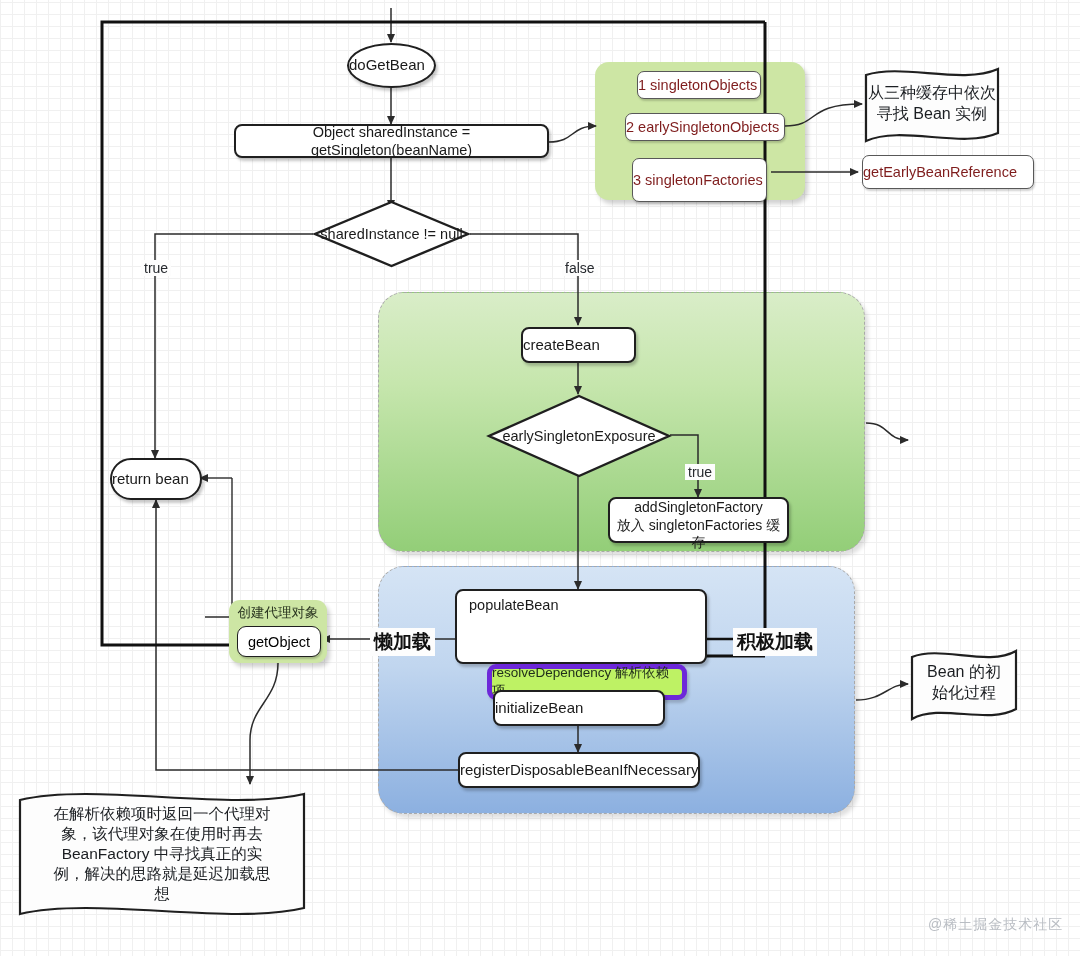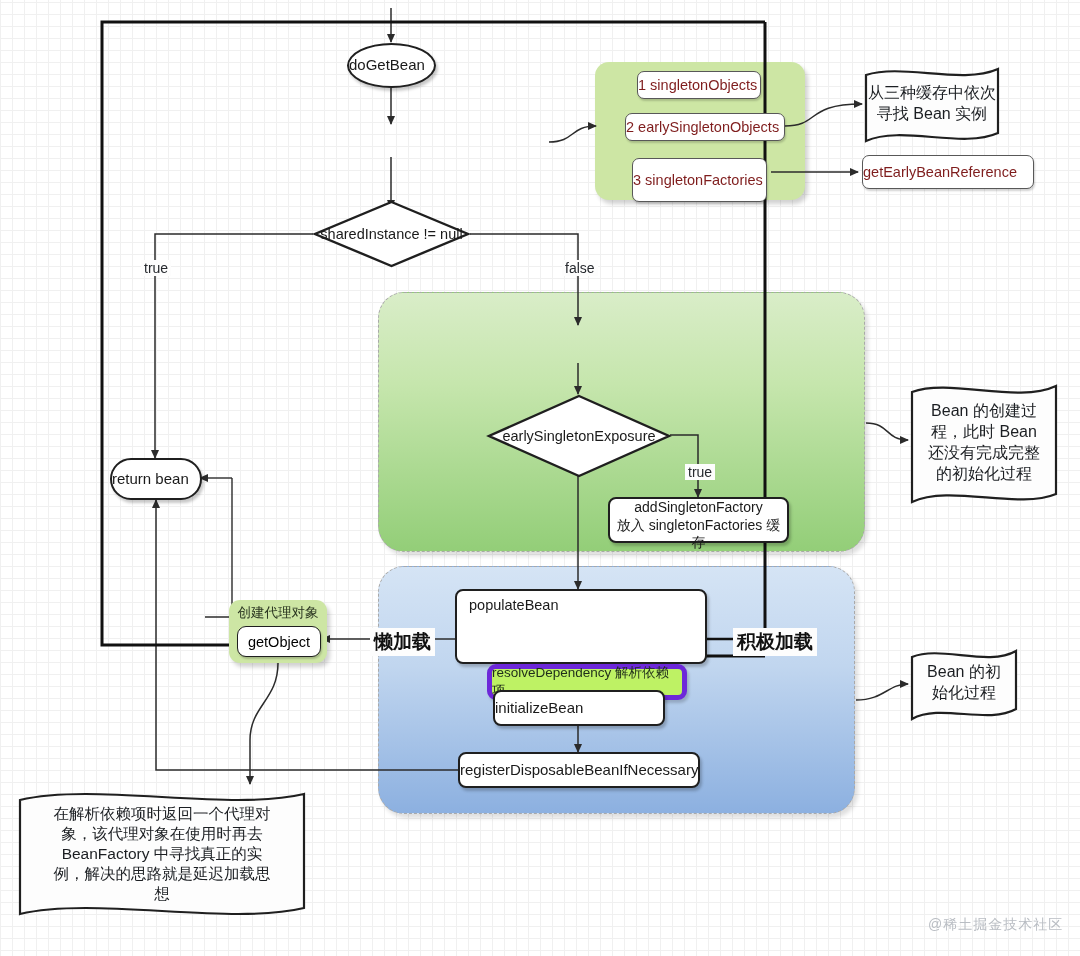--- a/index.html
+++ b/index.html
@@ -140,31 +140,37 @@
     </g>
     <g stroke="#111" stroke-width="2.4" fill="none">
       <path d="M700,639 L765,639"></path>
     </g>
   </svg>
 
   <div class="node box ellipse" style="left:347px;top:43px;width:89px;height:45px;">
     <span>doGetBean</span>
   </div>
 
+  <div class="node box" style="left:234px;top:124px;width:315px;height:34px;font-size:14.5px;">
+    <span>Object sharedInstance = getSingleton(beanName)</span>
+  </div>
 
   <div style="position:absolute;left:313px;top:200px;width:157px;height:68px;">
     <svg width="157" height="68" style="position:absolute;left:0;top:0;overflow:visible;">
       <polygon points="78.5,2 155,34 78.5,66 2,34" fill="#ffffff" stroke="#1f1f1f" stroke-width="2.4"></polygon>
     </svg>
     <div style="position:absolute;left:0;top:0;width:157px;height:68px;display:flex;
                 align-items:center;justify-content:center;font-size:14.5px;color:#1a1a1a;">
       <span>sharedInstance != null</span>
     </div>
   </div>
 
+  <div class="node box" style="left:521px;top:327px;width:115px;height:36px;">
+    <span>createBean</span>
+  </div>
 
   <div style="position:absolute;left:487px;top:394px;width:184px;height:84px;">
     <svg width="184" height="84" style="position:absolute;left:0;top:0;overflow:visible;">
       <polygon points="92,2 182,42 92,82 2,42" fill="#ffffff" stroke="#1f1f1f" stroke-width="2.4"></polygon>
     </svg>
     <div style="position:absolute;left:0;top:0;width:184px;height:84px;display:flex;
                 align-items:center;justify-content:center;font-size:14.5px;color:#1a1a1a;">
       <span>earlySingletonExposure</span>
     </div>
   </div>
@@ -228,31 +234,20 @@
   <div class="note-wrap" style="left:862px;top:63px;width:140px;height:82px;">
     <svg width="140" height="82" style="position:absolute;left:0;top:0;overflow:visible;">
       <path d="M4,12 C40,0 100,22 136,6 L136,70 C100,86 40,62 4,78 Z" fill="#fdfdfd" stroke="#1f1f1f" stroke-width="2.2"></path>
     </svg>
     <div class="note-text" style="left:0;top:0;width:140px;height:82px;flex-direction:column;">
       <span>从三种缓存中依次</span>
       <span>寻找 Bean 实例</span>
     </div>
   </div>
 
-  <div class="note-wrap" style="left:908px;top:378px;width:152px;height:130px;">
-    <svg width="152" height="130" style="position:absolute;left:0;top:0;overflow:visible;">
-      <path d="M4,14 C42,0 110,26 148,8 L148,116 C110,132 42,106 4,124 Z" fill="#fdfdfd" stroke="#1f1f1f" stroke-width="2.2"></path>
-    </svg>
-    <div class="note-text" style="left:0;top:0;width:152px;height:130px;flex-direction:column;">
-      <span>Bean 的创建过</span>
-      <span>程，此时 Bean</span>
-      <span>还没有完成完整</span>
-      <span>的初始化过程</span>
-    </div>
-  </div>
 
   <div class="note-wrap" style="left:908px;top:645px;width:112px;height:76px;">
     <svg width="112" height="76" style="position:absolute;left:0;top:0;overflow:visible;">
       <path d="M4,12 C32,0 80,22 108,6 L108,64 C80,80 32,58 4,74 Z" fill="#fdfdfd" stroke="#1f1f1f" stroke-width="2.2"></path>
     </svg>
     <div class="note-text" style="left:0;top:0;width:112px;height:76px;flex-direction:column;">
       <span>Bean 的初</span>
       <span>始化过程</span>
     </div>
   </div>

